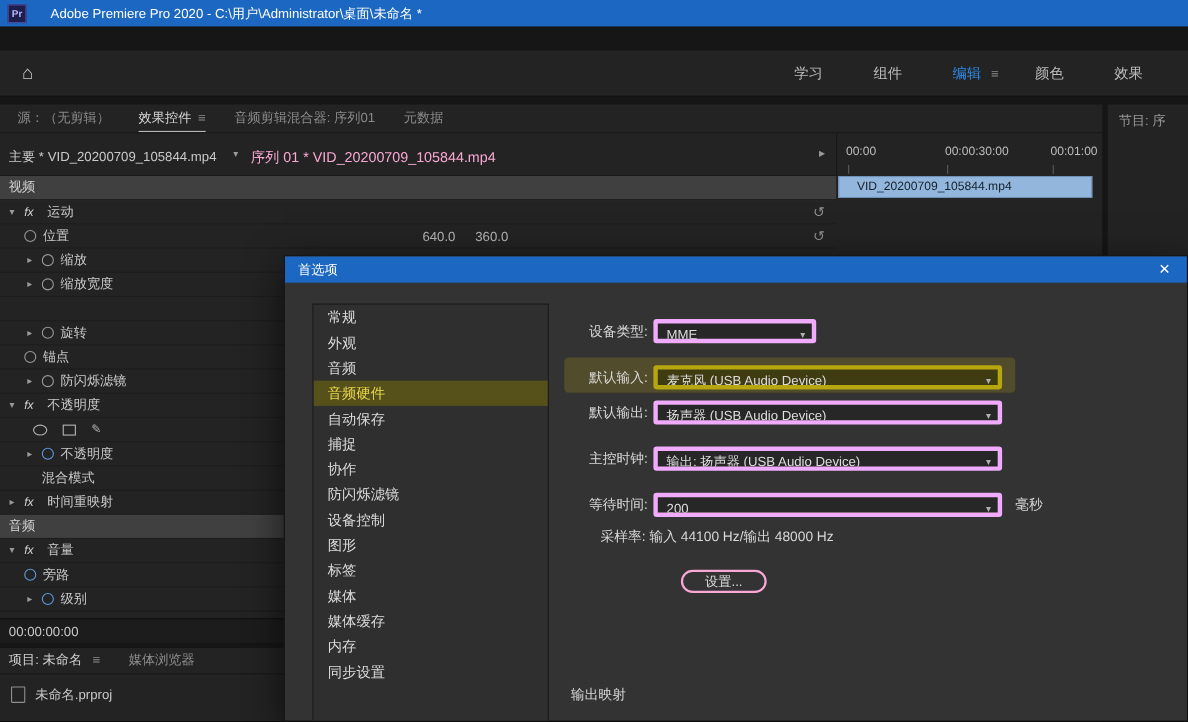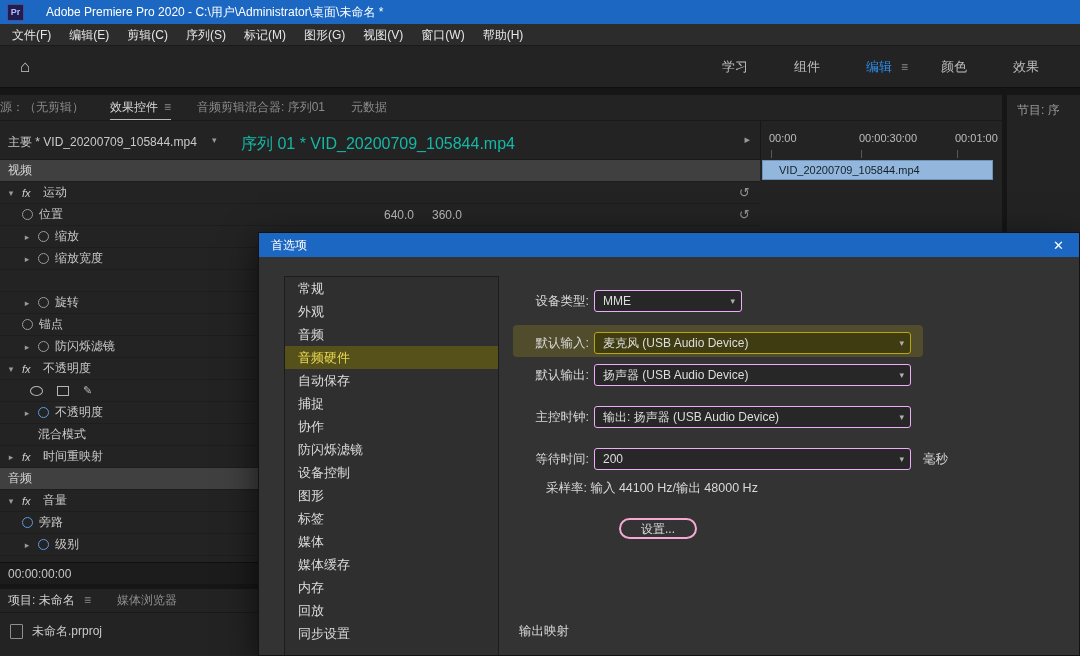--- a/index.html
+++ b/index.html
@@ -20,28 +20,28 @@
   .workspace { position:absolute; top:46px; left:0; width:1080px; height:42px; background:#232323; border-bottom:1px solid #101010; display:flex; align-items:center; }
   .home-icon { margin-left:20px; font-size:17px; color:#c8c8c8; }
   .ws-spacer { flex:1; }
   .ws-tabs { display:flex; align-items:center; padding-right:18px; }
   .ws-tab { padding:0 23px; font-size:13px; color:#bdbdbd; white-space:nowrap; }
   .ws-tab.active { color:#2d8ceb; }
   .ws-menu { color:#8a8a8a; font-size:12px; margin-left:-14px; margin-right:10px; }
 
   
   .ec-panel { position:absolute; top:95px; left:0; width:1002px; height:489px; background:#232323; overflow:hidden; }
-  .ec-tabs { height:26px; display:flex; align-items:center; gap:26px; padding-left:0; border-bottom:1px solid #191919; }
+  .ec-tabs { height:26px; display:flex; align-items:center; gap:26px; padding-left:16px; border-bottom:1px solid #191919; }
   .ec-tab { font-size:12px; color:#8a8a8a; white-space:nowrap; }
   .ec-tab.active { color:#dadada; border-bottom:1px solid #b9b9b9; padding:4px 0 3px 0; }
   .tab-menu-icon { color:#8a8a8a; margin-left:6px; }
   .ec-header { position:absolute; top:26px; left:0; width:760px; height:39px; border-bottom:1px solid #191919; }
   .ec-master { position:absolute; left:8px; top:13px; color:#c9c9c9; font-size:12px; white-space:nowrap; }
   .ec-chev { position:absolute; left:212px; top:14px; color:#9a9a9a; font-size:9px; }
-  .ec-seq { position:absolute; left:228px; top:13px; color:#14b8a6; font-size:16px; white-space:nowrap;margin-left:13px; }
+  .ec-seq { position:absolute; left:228px; top:13px; color:#f9a8d4; font-size:13px; white-space:nowrap; }
   .ec-arrow { position:absolute; right:10px; top:12px; color:#9a9a9a; font-size:11px; }
 
   .ruler { position:absolute; top:26px; left:760px; width:242px; height:39px; border-left:1px solid #171717; }
   .tick-label { position:absolute; top:11px; font-size:11px; color:#bdbdbd; white-space:nowrap; }
   .tick-mark { position:absolute; top:29px; width:1px; height:8px; background:#5a5a5a; }
   .clip { position:absolute; top:65px; left:762px; width:231px; height:20px; background:#93b7dc; border:1px solid #6f92b8; color:#14202c; font-size:11px; line-height:18px; padding-left:16px; overflow:hidden; white-space:nowrap; }
 
   .ec-rows { position:absolute; top:65px; left:0; width:760px; }
   .row { height:22px; display:flex; align-items:center; gap:6px; border-bottom:1px solid #1d1d1d; position:relative; padding-left:6px; font-size:12px; color:#c9c9c9; }
   .row.section { background:#404040; color:#d4d4d4; padding-left:8px; }
@@ -75,50 +75,39 @@
 
   
   .pref-dialog { position:absolute; top:232px; left:258px; width:822px; height:424px; background:#333333; border:1px solid #121212; box-shadow:0 10px 34px rgba(0,0,0,.65); z-index:20; overflow:hidden; }
   .pref-titlebar { height:24px; background:#1b67c2; display:flex; align-items:center; padding:0 12px; color:#fff; }
   .pref-title { font-size:12px; flex:1; }
   .pref-close { color:#fff; font-size:13px; padding:0 3px; }
   .pref-list { position:absolute; left:25px; top:43px; width:215px; height:381px; background:#2f2f2f; border:1px solid #1c1c1c; overflow:hidden; }
   .pref-item { height:23px; line-height:23px; padding-left:13px; font-size:13px; color:#dcdcdc; white-space:nowrap; }
   .pref-item.selected { background:#56511b; color:#ead94f; }
   .fld-label { position:absolute; left:230px; width:100px; text-align:right; font-size:12.5px; color:#d8d8d8; line-height:22px; white-space:nowrap; }
-  .dd { position:absolute; height:22px; background:#272727; border:1px solid #f0abfc; border-radius:3px; color:#ddd; font-size:12px; line-height:20px; padding:0 20px 0 8px; white-space:nowrap; overflow:hidden; }
+  .dd { position:absolute; height:22px; background:#272727; border:4px solid #f0abfc; border-radius:3px; color:#ddd; font-size:12px; line-height:20px; padding:0 20px 0 8px; white-space:nowrap; overflow:hidden; }
   .dd .dd-chev { position:absolute; right:6px; top:0; color:#b0b0b0; font-size:9px; line-height:20px; }
   .dd.dd-hl { border-color:#b6a60f; background:#403c12; }
   .annot { position:absolute; left:254px; top:92px; width:410px; height:32px; background:rgba(190,170,20,0.22); border-radius:4px; pointer-events:none; }
   .sample-rate { position:absolute; left:287px; top:247px; font-size:12.5px; color:#d8d8d8; white-space:nowrap; }
   .suffix { position:absolute; left:664px; top:215px; font-size:12.5px; color:#d8d8d8; line-height:22px; }
   .settings-btn { position:absolute; left:360px; top:285px; width:78px; height:21px; border:2px solid #f9a8d4; border-radius:11px; background:transparent; color:#ddd; font-size:12px; text-align:center; line-height:19px; }
   .out-map { position:absolute; left:260px; top:390px; font-size:12.5px; color:#d8d8d8; }
 </style>
 </head>
 <body>
 
 <div class="app">
 
   <div class="titlebar">
     <span class="pr-badge">Pr</span>
     <span class="win-title">Adobe Premiere Pro 2020 - C:\用户\Administrator\桌面\未命名 *</span>
   </div>
 
-  <div class="menubar">
-    <span class="menu-item">文件(F)</span>
-    <span class="menu-item">编辑(E)</span>
-    <span class="menu-item">剪辑(C)</span>
-    <span class="menu-item">序列(S)</span>
-    <span class="menu-item">标记(M)</span>
-    <span class="menu-item">图形(G)</span>
-    <span class="menu-item">视图(V)</span>
-    <span class="menu-item">窗口(W)</span>
-    <span class="menu-item">帮助(H)</span>
-  </div>
 
   <div class="workspace">
     <span class="home-icon">⌂</span>
     <span class="ws-spacer"></span>
     <div class="ws-tabs">
       <span class="ws-tab">学习</span>
       <span class="ws-tab">组件</span>
       <span class="ws-tab active">编辑</span>
       <span class="ws-menu">≡</span>
       <span class="ws-tab">颜色</span>
@@ -284,21 +273,20 @@
       <div class="pref-item">自动保存</div>
       <div class="pref-item">捕捉</div>
       <div class="pref-item">协作</div>
       <div class="pref-item">防闪烁滤镜</div>
       <div class="pref-item">设备控制</div>
       <div class="pref-item">图形</div>
       <div class="pref-item">标签</div>
       <div class="pref-item">媒体</div>
       <div class="pref-item">媒体缓存</div>
       <div class="pref-item">内存</div>
-      <div class="pref-item">回放</div>
       <div class="pref-item">同步设置</div>
     </div>
 
     <div class="annot"></div>
 
     <span class="fld-label" style="top:57px">设备类型:</span>
     <div class="dd" style="left:335px; top:57px; width:148px">
       <span>MME</span>
       <span class="dd-chev">▾</span>
     </div>

